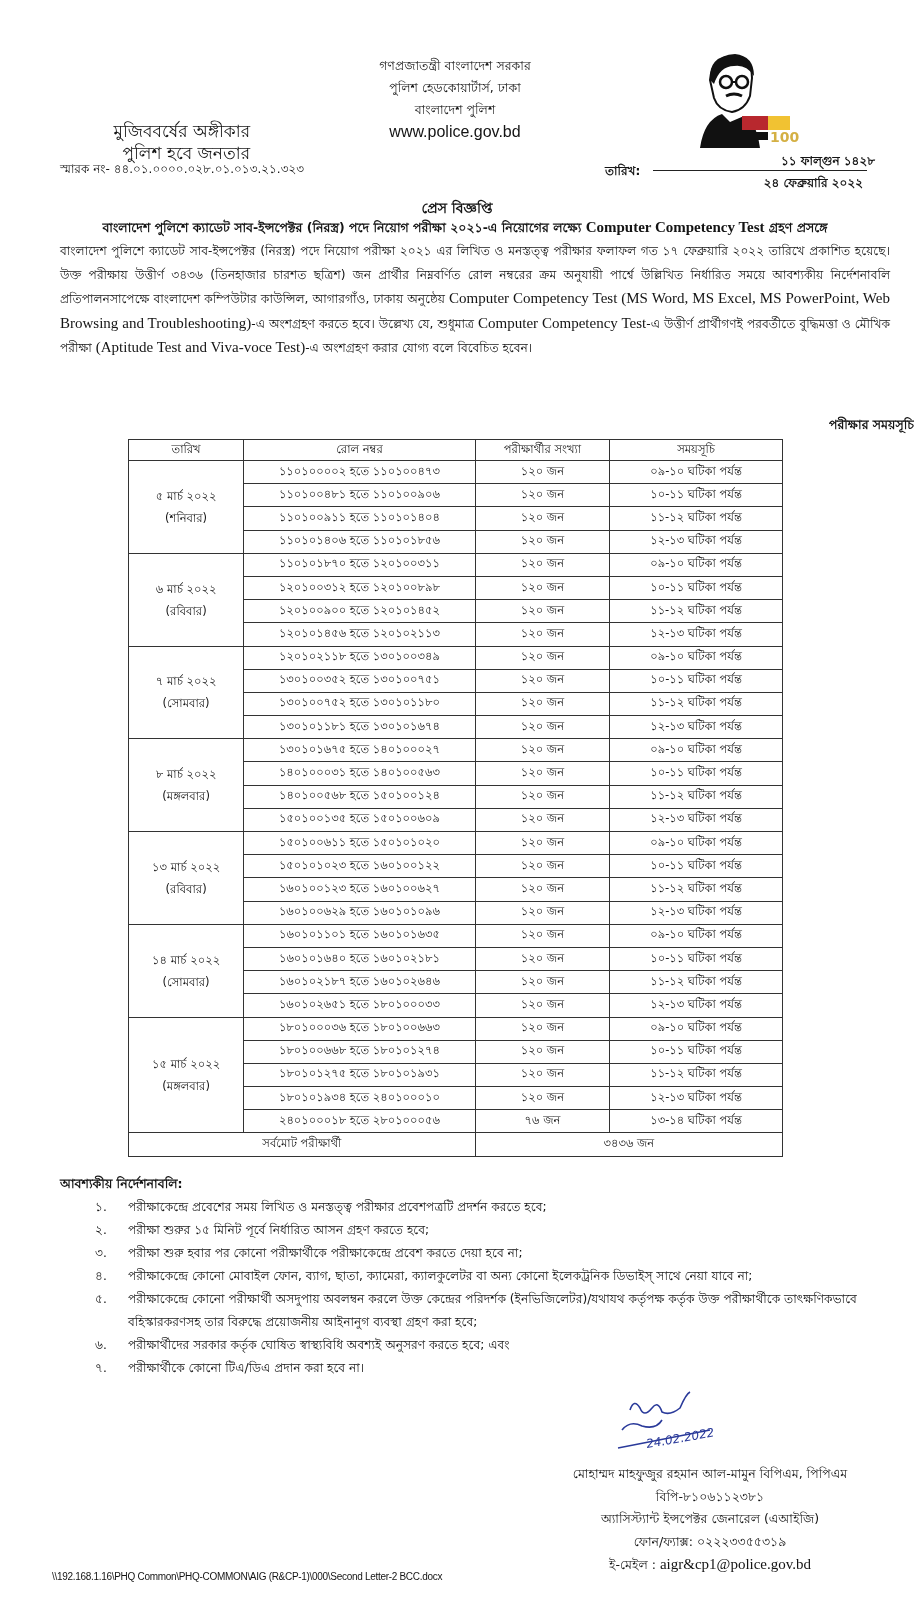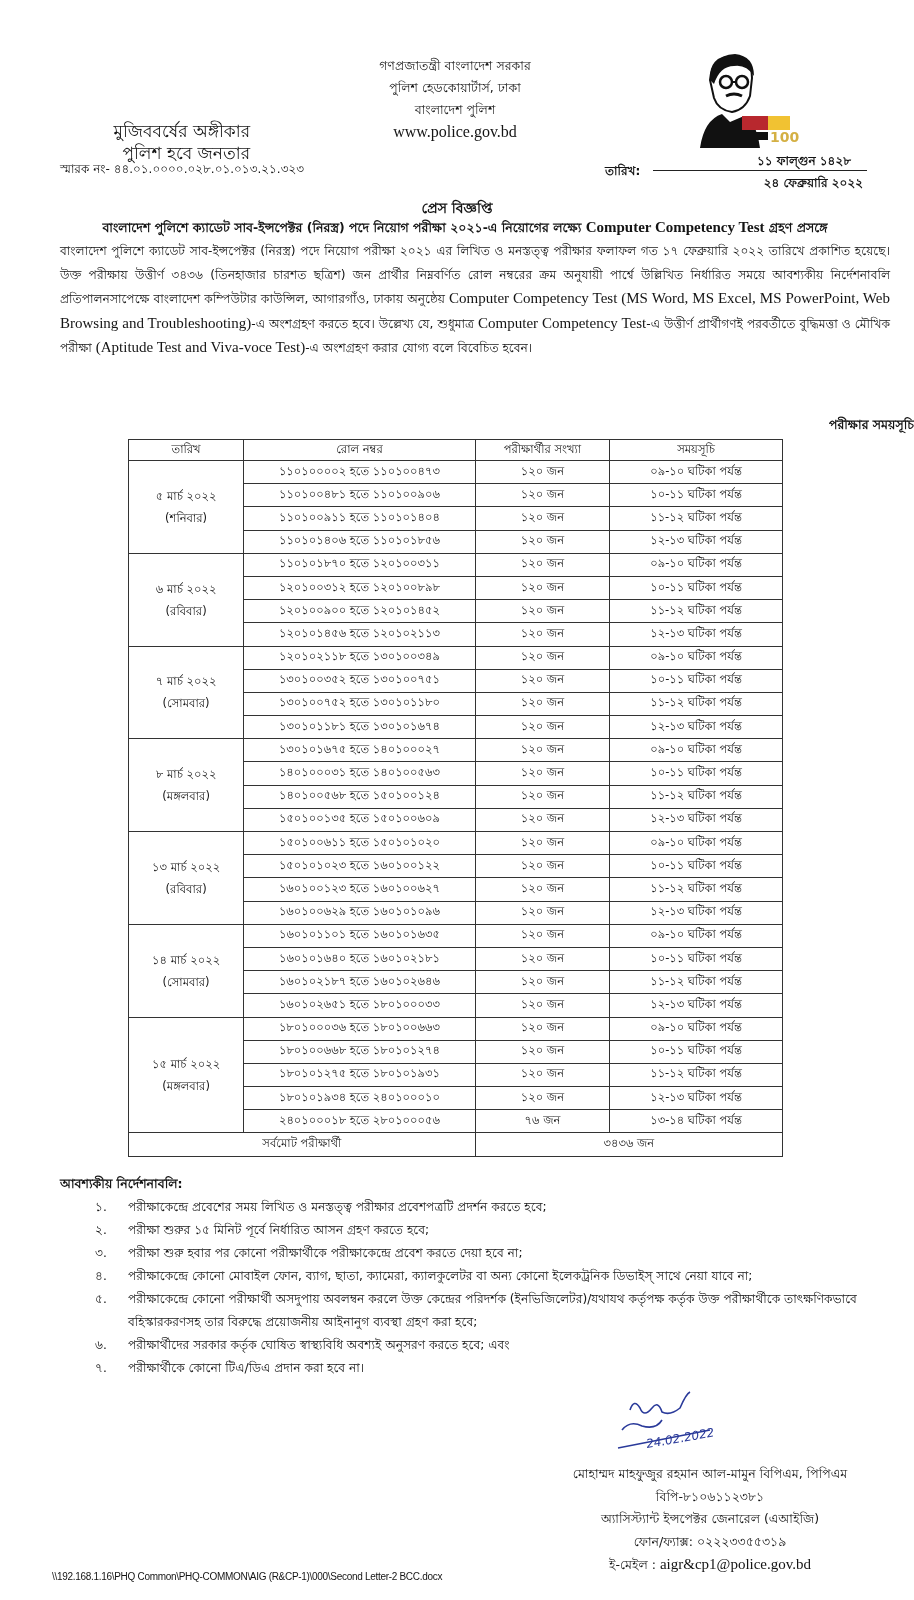--- a/index.html
+++ b/index.html
@@ -1,26 +1,26 @@
 <!DOCTYPE html>
 <html><head>
 <meta charset="utf-8">
 <style>
   html, body { margin: 0; padding: 0; background: #ffffff; }
   body { width: 914px; height: 1600px; position: relative; overflow: hidden; color: #141414;
          font-family: "DejaVu Sans", "Liberation Sans", sans-serif; }
   .abs { position: absolute; }
   .motto { left: 60px; top: 80px; width: 190px; font-size: 17px; line-height: 22px; text-align: right; margin-top: 40px; }
   .gov { left: 300px; top: 55px; width: 310px; font-size: 12.5px; line-height: 22px; text-align: center; }
-  .gov .url { font-family: Liberation Serif, serif; font-size: 16px; }
+  .gov .url { font-family: Liberation Sans, sans-serif; font-size: 16px; }
   .logo { left: 690px; top: 50px; width: 110px; height: 100px; }
   .memo { left: 60px; top: 160px; font-size: 12px; }
   .datebox { left: 605px; top: 150px; width: 270px; height: 44px; font-weight: bold; }
   .datebox .lbl { position: absolute; left: 0; top: 12px; font-size: 12px; }
-  .datebox .d1 { position: absolute; right: 24px; top: 2px; font-size: 12px; }
+  .datebox .d1 { position: absolute; right: 0; top: 2px; font-size: 12px; }
   .datebox .line { position: absolute; left: 48px; right: 8px; top: 20px; border-top: 1px solid #222; }
   .datebox .d2 { position: absolute; right: 12px; top: 24px; font-size: 12px; }
   .press { left: 0; width: 914px; top: 197px; font-size: 14px; font-weight: bold; text-align: center; }
   .subject { left: 40px; width: 850px; top: 219px; font-size: 12.5px; font-weight: bold; text-align: center; white-space: nowrap; }
   .subject .en { font-family: "Liberation Serif", serif; font-size: 15px; }
   .para { left: 60px; width: 830px; top: 240px; font-size: 12.2px; line-height: 23.5px; text-align: justify; }
   .para .en { font-family: "Liberation Serif", serif; font-size: 15px; }
   .sched-title { left: 0; width: 914px; top: 416px; font-size: 12.5px; font-weight: bold; text-align: right; }
   table.sched { position: absolute; left: 128px; top: 439px; width: 655px; border-collapse: collapse;
                 font-size: 11.5px; }

